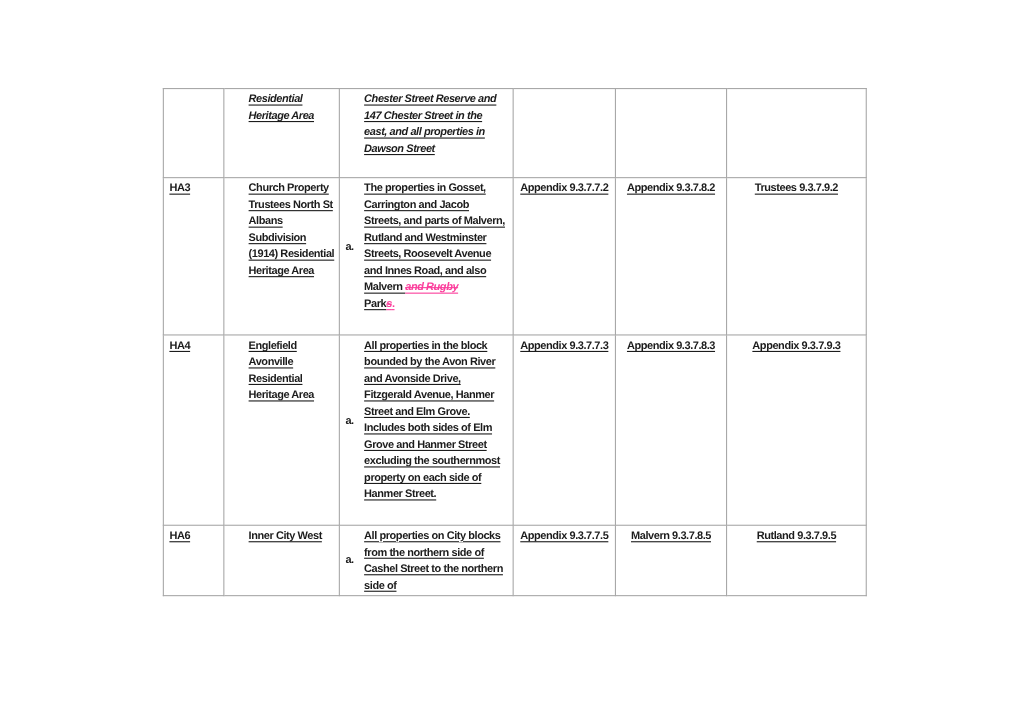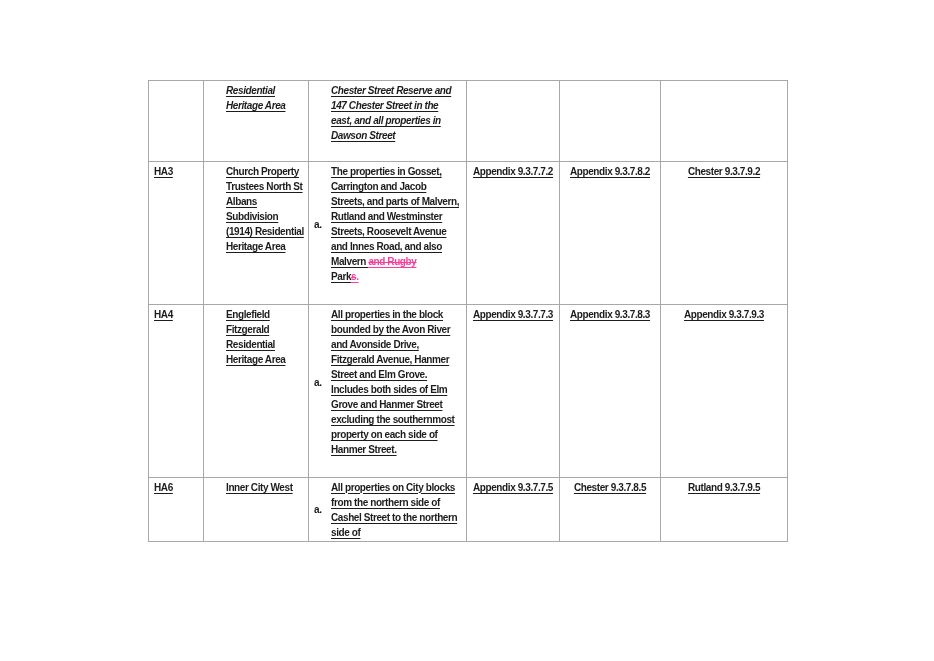--- a/index.html
+++ b/index.html
@@ -63,20 +63,21 @@
   .u {
     text-decoration-line: underline;
     text-decoration-thickness: 1px;
     text-underline-offset: 2px;
   }
   .seg-del {
     color: #fb3e9c;
     text-decoration-line: underline line-through;
     text-decoration-thickness: 1px;
     text-underline-offset: 2px;
+    font-style: italic;
   }
   .seg-del-nostrike {
     color: #fb3e9c;
     text-decoration-line: underline;
     text-decoration-thickness: 1px;
     text-underline-offset: 2px;
   }
 </style>
 </head>
 <body>
@@ -131,30 +132,30 @@
         </div>
       </div>
     </td>
     <td class="c-app">
       <span class="u">Appendix 9.3.7.7.2</span>
     </td>
     <td class="c-app">
       <span class="u">Appendix 9.3.7.8.2</span>
     </td>
     <td class="c-app">
-      <span class="u">Chester 9.3.7.9.2</span>
+      <span class="u">Trustees 9.3.7.9.2</span>
     </td>
   </tr>
 
   <tr class="row-ha4">
     <td class="c-id">
       <span class="u">HA4</span>
     </td>
     <td class="c-name">
-      <span class="u">Englefield Fitzgerald Residential Heritage Area</span>
+      <span class="u">Englefield Avonville Residential Heritage Area</span>
     </td>
     <td class="c-desc">
       <div class="desc-wrap">
         <span class="marker">a.</span>
         <div class="dtext">
           <span class="u">All properties in the block bounded by the Avon River and Avonside Drive, Fitzgerald Avenue, Hanmer Street and Elm Grove. Includes both sides of Elm Grove and Hanmer Street excluding the southernmost property on each side of Hanmer Street.</span>
         </div>
       </div>
     </td>
     <td class="c-app">
@@ -181,20 +182,20 @@
         <span class="marker">a.</span>
         <div class="dtext">
           <span class="u">All properties on City blocks from the northern side of Cashel Street to the northern side of</span>
         </div>
       </div>
     </td>
     <td class="c-app">
       <span class="u">Appendix 9.3.7.7.5</span>
     </td>
     <td class="c-app">
-      <span class="u">Chester 9.3.7.8.5</span>
+      <span class="u">Malvern 9.3.7.8.5</span>
     </td>
     <td class="c-app">
       <span class="u">Rutland 9.3.7.9.5</span>
     </td>
   </tr>
 </tbody>
   </table>
 
 </body></html>

